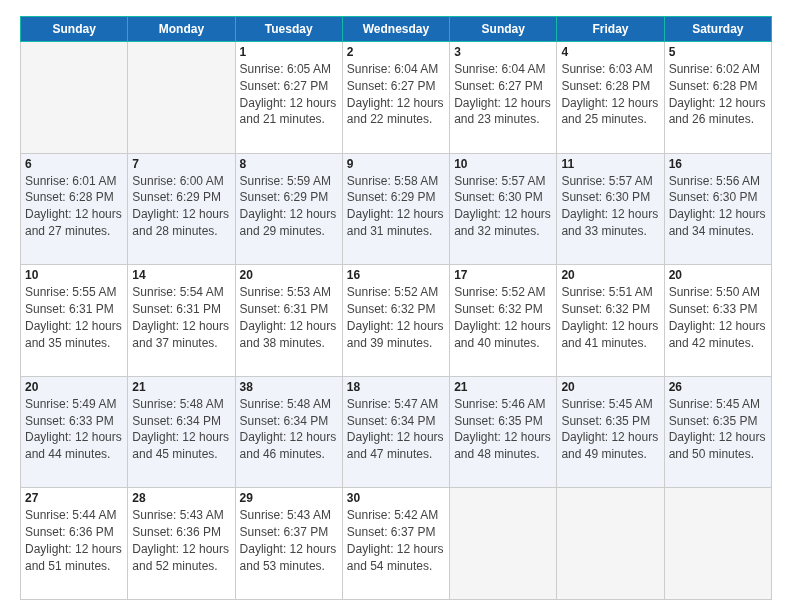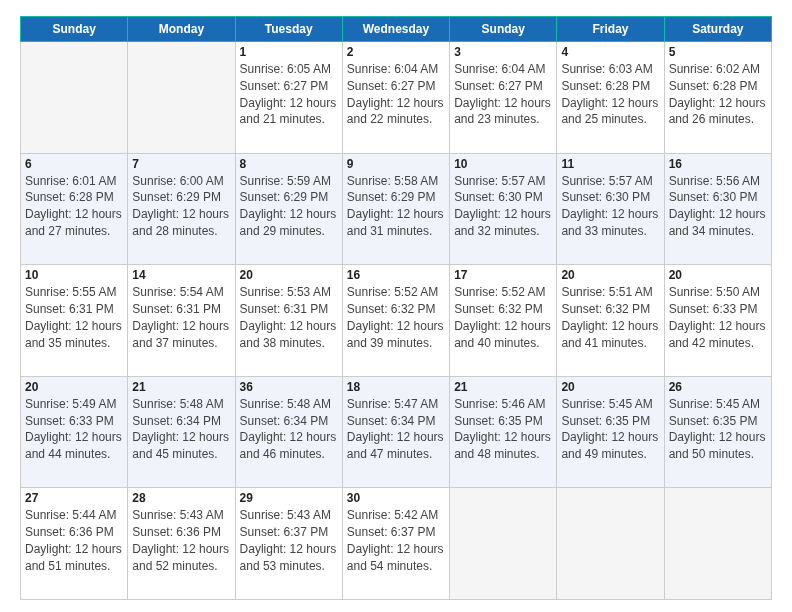--- a/index.html
+++ b/index.html
@@ -199,21 +199,21 @@
         <tr class="alt-row">
           <td>
             <div class="day-num">20</div>
             <div class="day-info">Sunrise: 5:49 AM<br>Sunset: 6:33 PM<br>Daylight: 12 hours and 44 minutes.</div>
           </td>
           <td>
             <div class="day-num">21</div>
             <div class="day-info">Sunrise: 5:48 AM<br>Sunset: 6:34 PM<br>Daylight: 12 hours and 45 minutes.</div>
           </td>
           <td>
-            <div class="day-num">36</div>
+            <div class="day-num">38</div>
             <div class="day-info">Sunrise: 5:48 AM<br>Sunset: 6:34 PM<br>Daylight: 12 hours and 46 minutes.</div>
           </td>
           <td>
             <div class="day-num">18</div>
             <div class="day-info">Sunrise: 5:47 AM<br>Sunset: 6:34 PM<br>Daylight: 12 hours and 47 minutes.</div>
           </td>
           <td>
             <div class="day-num">21</div>
             <div class="day-info">Sunrise: 5:46 AM<br>Sunset: 6:35 PM<br>Daylight: 12 hours and 48 minutes.</div>
           </td>

